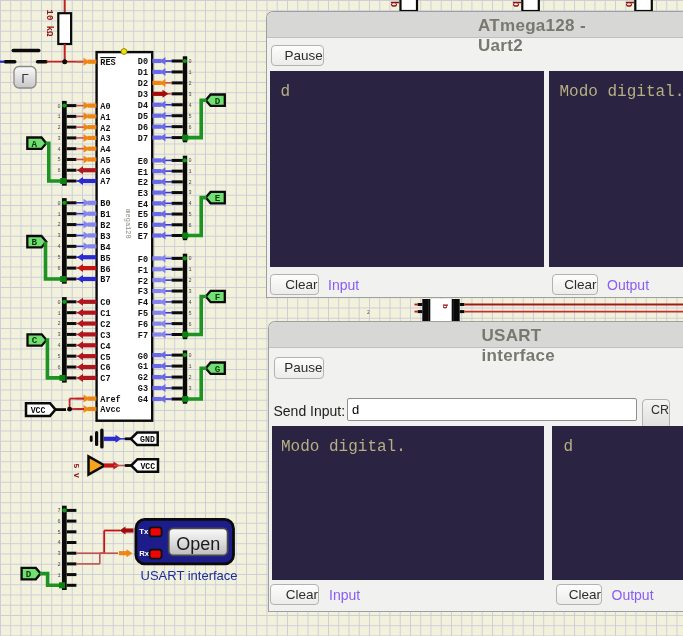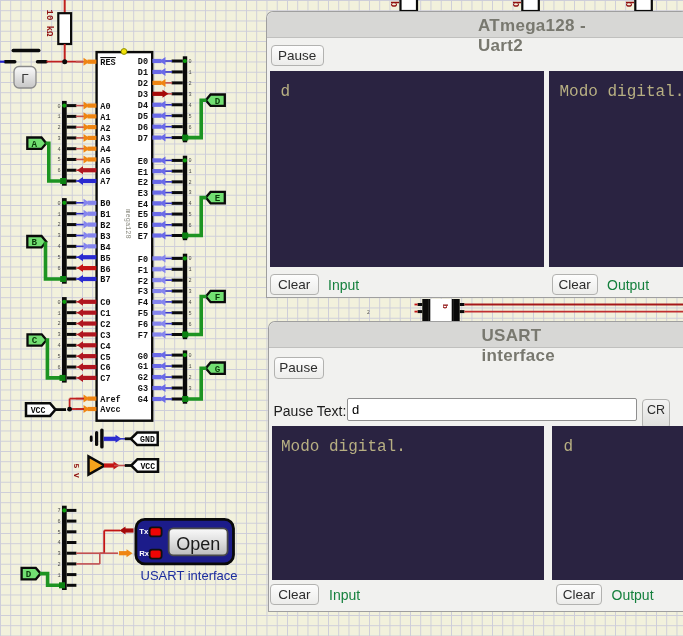--- a/index.html
+++ b/index.html
@@ -4,23 +4,23 @@
 body{width:683px;height:636px;overflow:hidden;position:relative;
 background-color:#f2f1dc;
 background-image:linear-gradient(to right,#cdcdd9 1px,transparent 1px),
 linear-gradient(to bottom,#cdcdd9 1px,transparent 1px);
 background-size:10.26px 10.26px;
 font-family:"Liberation Sans",sans-serif;}
 svg{position:absolute;left:0;top:0;}
 .win{position:absolute;background:#f1f1ef;border:1px solid #9f9f9f;border-right:none;}
 .tb{position:absolute;left:0;top:0;right:0;height:25px;background:#d7d7d5;border-bottom:1px solid #c0c0be;border-radius:7px 7px 0 0;}
 .tb span{position:absolute;top:4px;transform:translateX(-50%);font-weight:bold;font-size:17px;letter-spacing:0.3px;color:#78786f;}
-.btn{position:absolute;background:linear-gradient(#fdfdfd,#ececea);border:1px solid #b2b2b0;border-radius:4px;font-size:13.5px;color:#2d2d2d;text-align:center;box-sizing:border-box;}
+.btn{position:absolute;background:linear-gradient(#fdfdfd,#ececea);border:1px solid #b2b2b0;border-radius:4px;font-size:13.5px;color:#2d2d2d;text-align:right;box-sizing:border-box;}
 .pnl{position:absolute;background:#2a2341;color:#b7af82;font-family:"Liberation Mono",monospace;font-size:16px;box-sizing:border-box;}
-.lbl{position:absolute;font-size:14px;color:#15803d;}
+.lbl{position:absolute;font-size:14px;color:#8b5cf6;}
 </style></head><body>
 <svg width="683" height="636" viewBox="0 0 683 636">
 <defs>
 <linearGradient id="gbtn" x1="0" y1="0" x2="0" y2="1">
 <stop offset="0" stop-color="#fbfbfb"></stop>
         <stop offset="1" stop-color="#c6c6c6"></stop>
 </linearGradient>
 <linearGradient id="openbtn" x1="0" y1="0" x2="0" y2="1">
 <stop offset="0" stop-color="#fafafa"></stop>
         <stop offset="0.5" stop-color="#dedede"></stop>
@@ -505,21 +505,21 @@
   <div class="lbl" style="left:61px;top:265px;">Input</div>
   <div class="btn" style="left:285px;top:262px;width:45.5px;height:21px;line-height:19px;">Clear</div>
   <div class="lbl" style="left:340px;top:265px;">Output</div>
 </div>
 
 <div class="win" style="left:267.5px;top:321px;width:420px;height:289px;border-radius:7px 7px 0 0;">
   <div class="tb">
       <span style="left:282px;">USART interface</span>
     </div>
   <div class="btn" style="left:5px;top:35px;width:50px;height:21.5px;line-height:19.5px;">Pause</div>
-  <div class="lbl" style="left:5px;top:80.5px;color:#1c1c1c;">Pause Text:</div>
+  <div class="lbl" style="left:5px;top:80.5px;color:#1c1c1c;">Send Input:</div>
   <div style="position:absolute;left:78.5px;top:75.5px;width:289.5px;height:23px;background:#fff;border:1px solid #8f8f8f;border-radius:2px;box-sizing:border-box;font-size:13px;line-height:21px;padding-left:4px;">d</div>
   <div class="btn" style="left:373.5px;top:77px;width:28px;height:30px;line-height:20px;background:linear-gradient(#f4f4f4,#dededc);font-size:12.5px;">CR</div>
   <div class="pnl" style="left:3.5px;top:103.5px;width:272px;height:154px;padding:12px 0 0 9px;">Modo digital. </div>
   <div class="pnl" style="left:283px;top:103.5px;width:142px;height:154px;padding:12px 0 0 12px;">d</div>
   <div class="btn" style="left:1.5px;top:261.5px;width:49px;height:21.5px;line-height:19.5px;">Clear</div>
   <div class="lbl" style="left:60.5px;top:265px;">Input</div>
   <div class="btn" style="left:287.5px;top:261.5px;width:46px;height:21.5px;line-height:19.5px;">Clear</div>
   <div class="lbl" style="left:343px;top:265px;">Output</div>
 </div>
 

